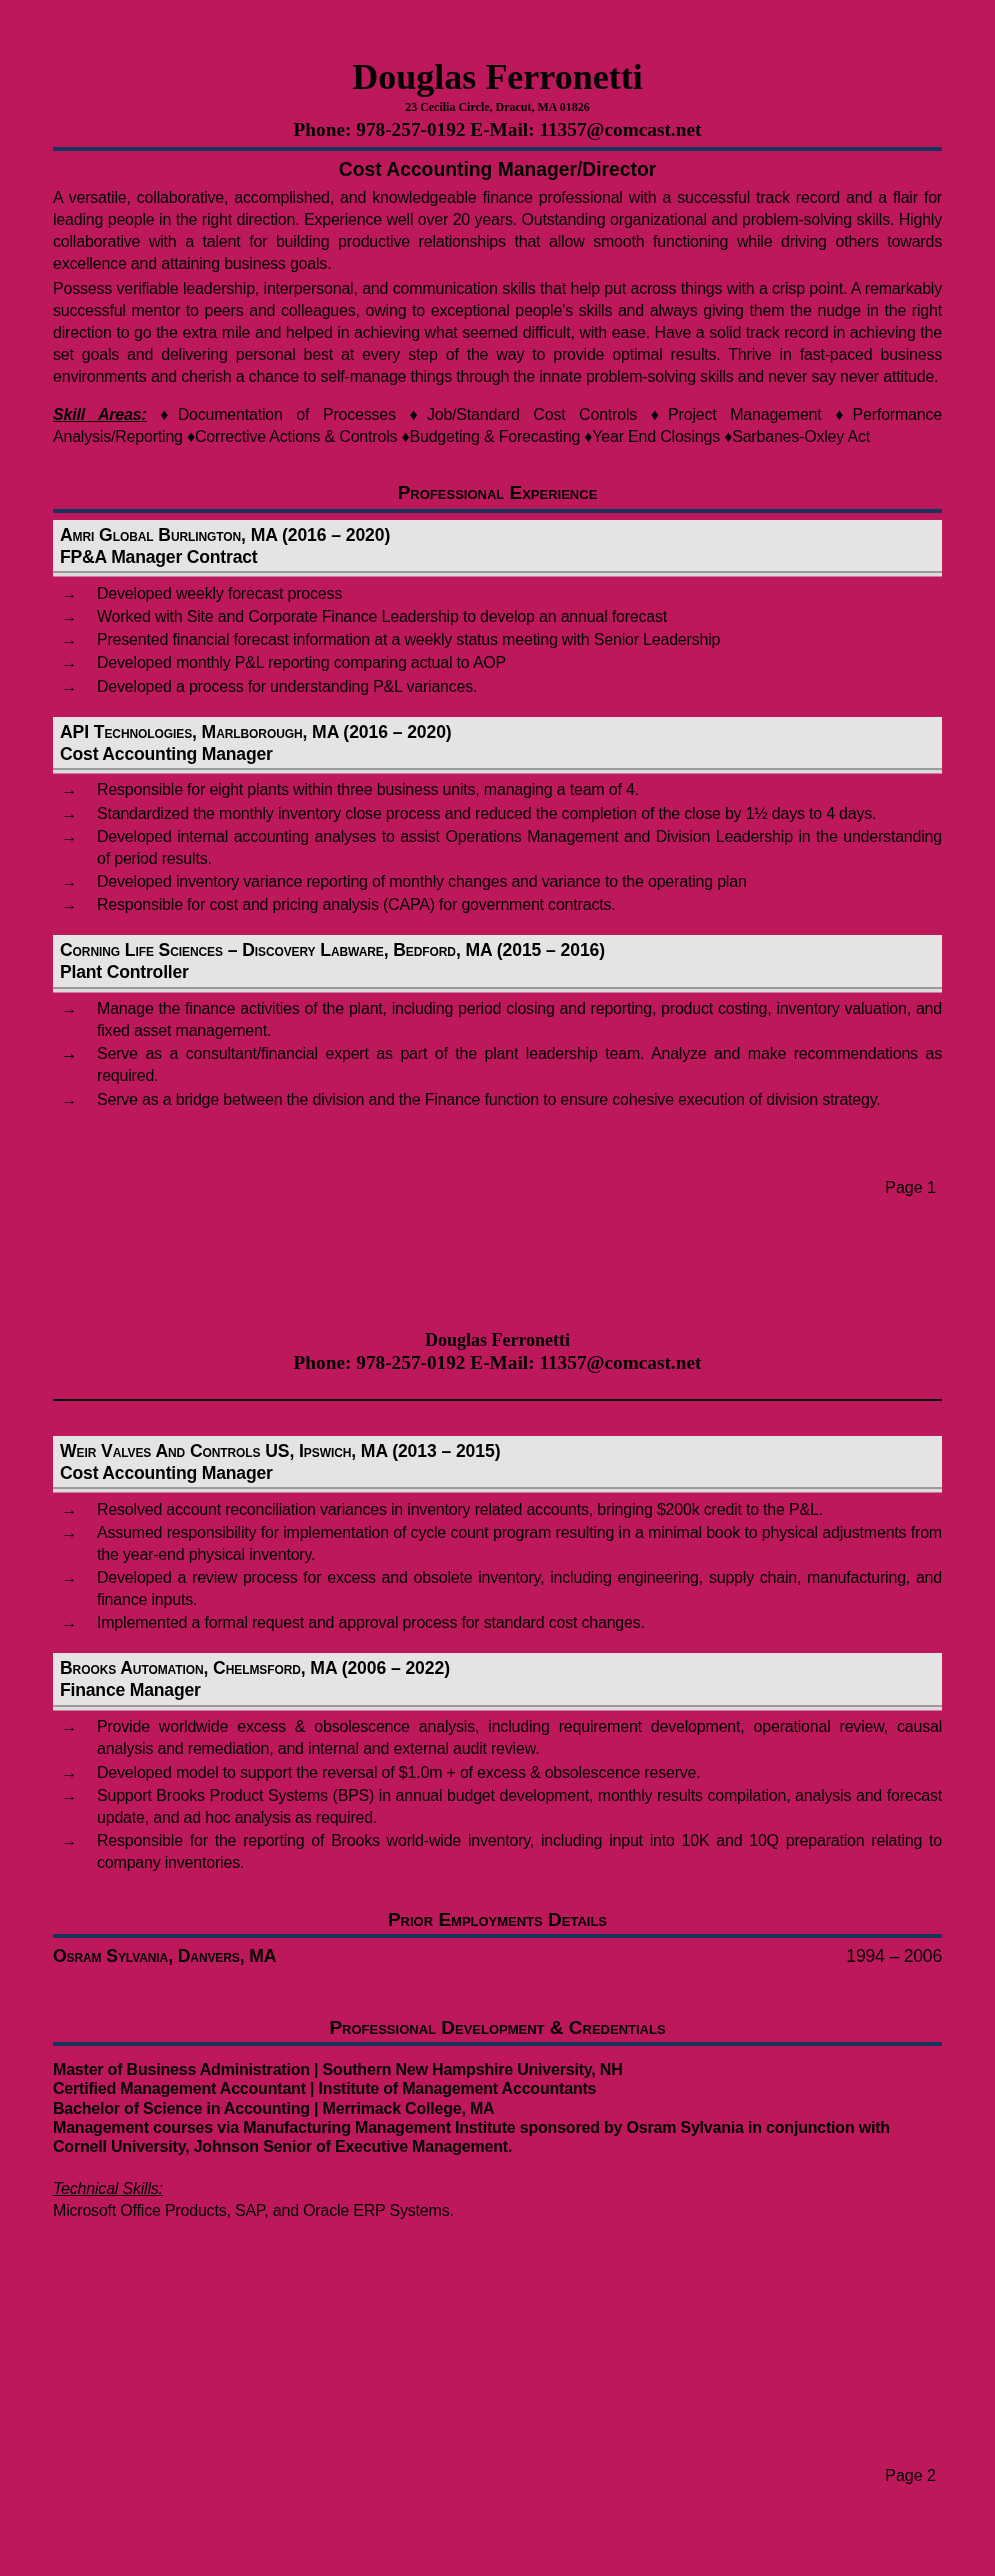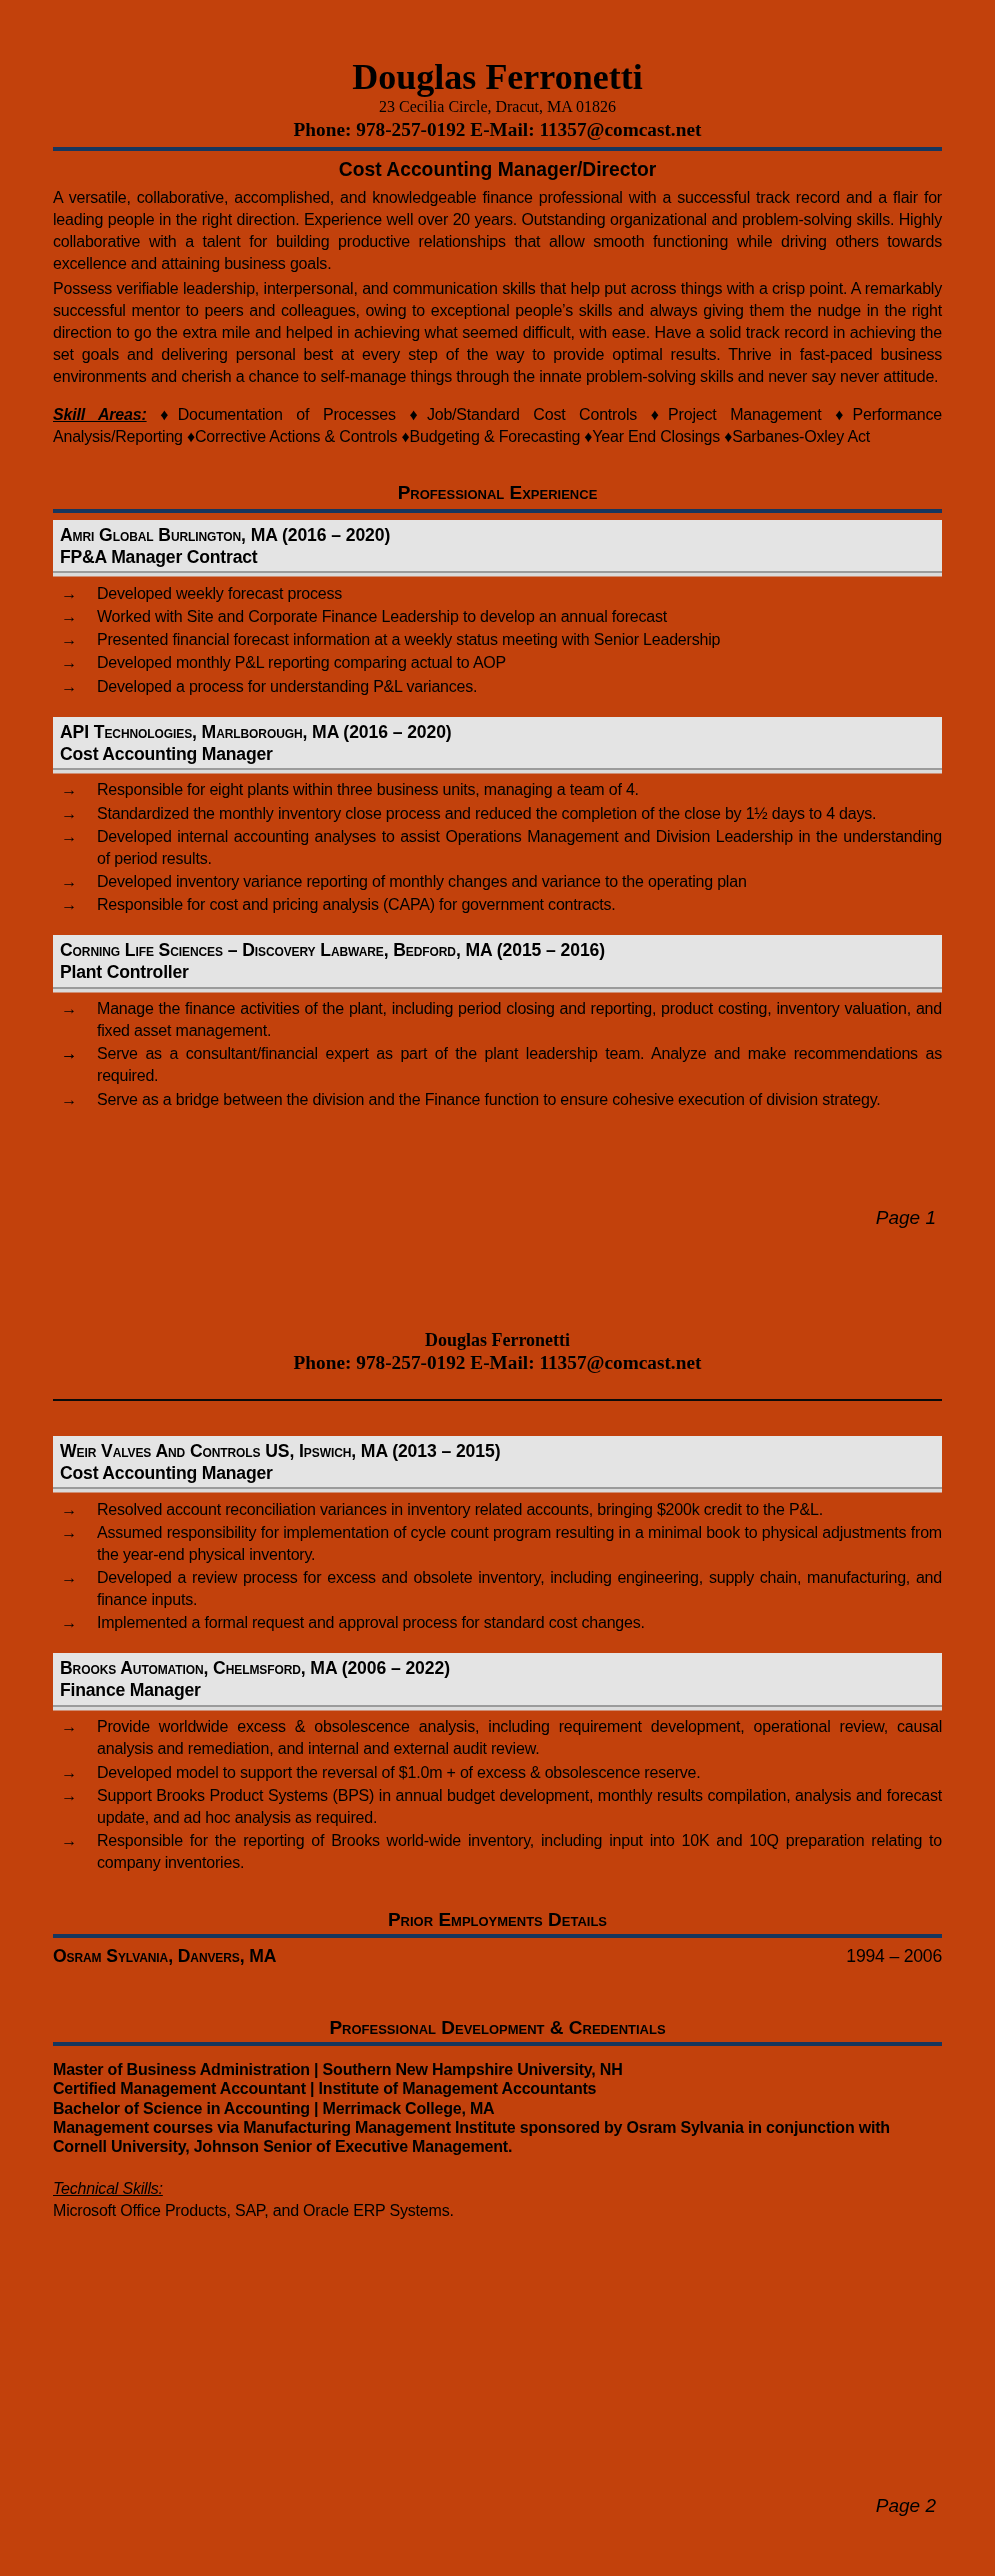--- a/index.html
+++ b/index.html
@@ -9,21 +9,21 @@
     color:#000;
     -webkit-font-smoothing:antialiased;
   }
   .doc{width:995px;background:#fff;}
   .page{
     position:relative;
     width:995px;height:1288px;
     box-sizing:border-box;
     padding:0 53px;
     overflow:hidden;
-    background:#c2410c;
+    background:#be185d;
   }
   .para{
     margin:0;
     font-size:16px;line-height:22px;letter-spacing:-0.2px;
     text-align:justify;
   }
   hr{border:none;margin:0;}
   hr.navy{height:4.1px;background:#17365D;}
   hr.black{height:1.8px;background:#0a0a0a;}
   .sec-head{
@@ -34,21 +34,21 @@
   }
   
   .p1-name{
     margin:0;padding-top:59px;
     font-family:"Liberation Serif", serif;
     font-size:36px;font-weight:bold;
     line-height:37px;text-align:center;
   }
   .p1-address{
     font-family:"Liberation Serif", serif;
-    font-weight:normal;font-size:16px;line-height:22px;text-align:center;
+    font-weight:bold;font-size:12px;line-height:22px;text-align:center;
   }
   .p1-contact{
     font-family:"Liberation Serif", serif;
     font-weight:bold;font-size:19.3px;line-height:23.4px;text-align:center;
   }
   .hr-top{margin-top:5.3px;}
   .doc-title{
     margin-top:6.4px;
     font-size:19.3px;font-weight:bold;line-height:26px;
     text-align:center;
@@ -127,22 +127,22 @@
   }
   .tech-label{
     margin-top:21px;
     font-size:16px;font-style:italic;text-decoration:underline;
     line-height:22px;letter-spacing:-0.2px;
   }
   .tech-text{
     font-size:16px;line-height:22px;letter-spacing:-0.2px;
   }
   .page-label{
-    position:absolute;right:59px;top:1207px;
-    font-size:19px;font-style:italic;line-height:22px;
+    position:absolute;right:59px;top:1177px;
+    font-size:16px;line-height:22px;
   }
 </style>
 </head>
 <body>
 
 <div class="doc">
 
   <section class="page">
     <h1 class="p1-name">Douglas Ferronetti</h1>
     <div class="p1-address">23 Cecilia Circle, Dracut, MA 01826</div>

